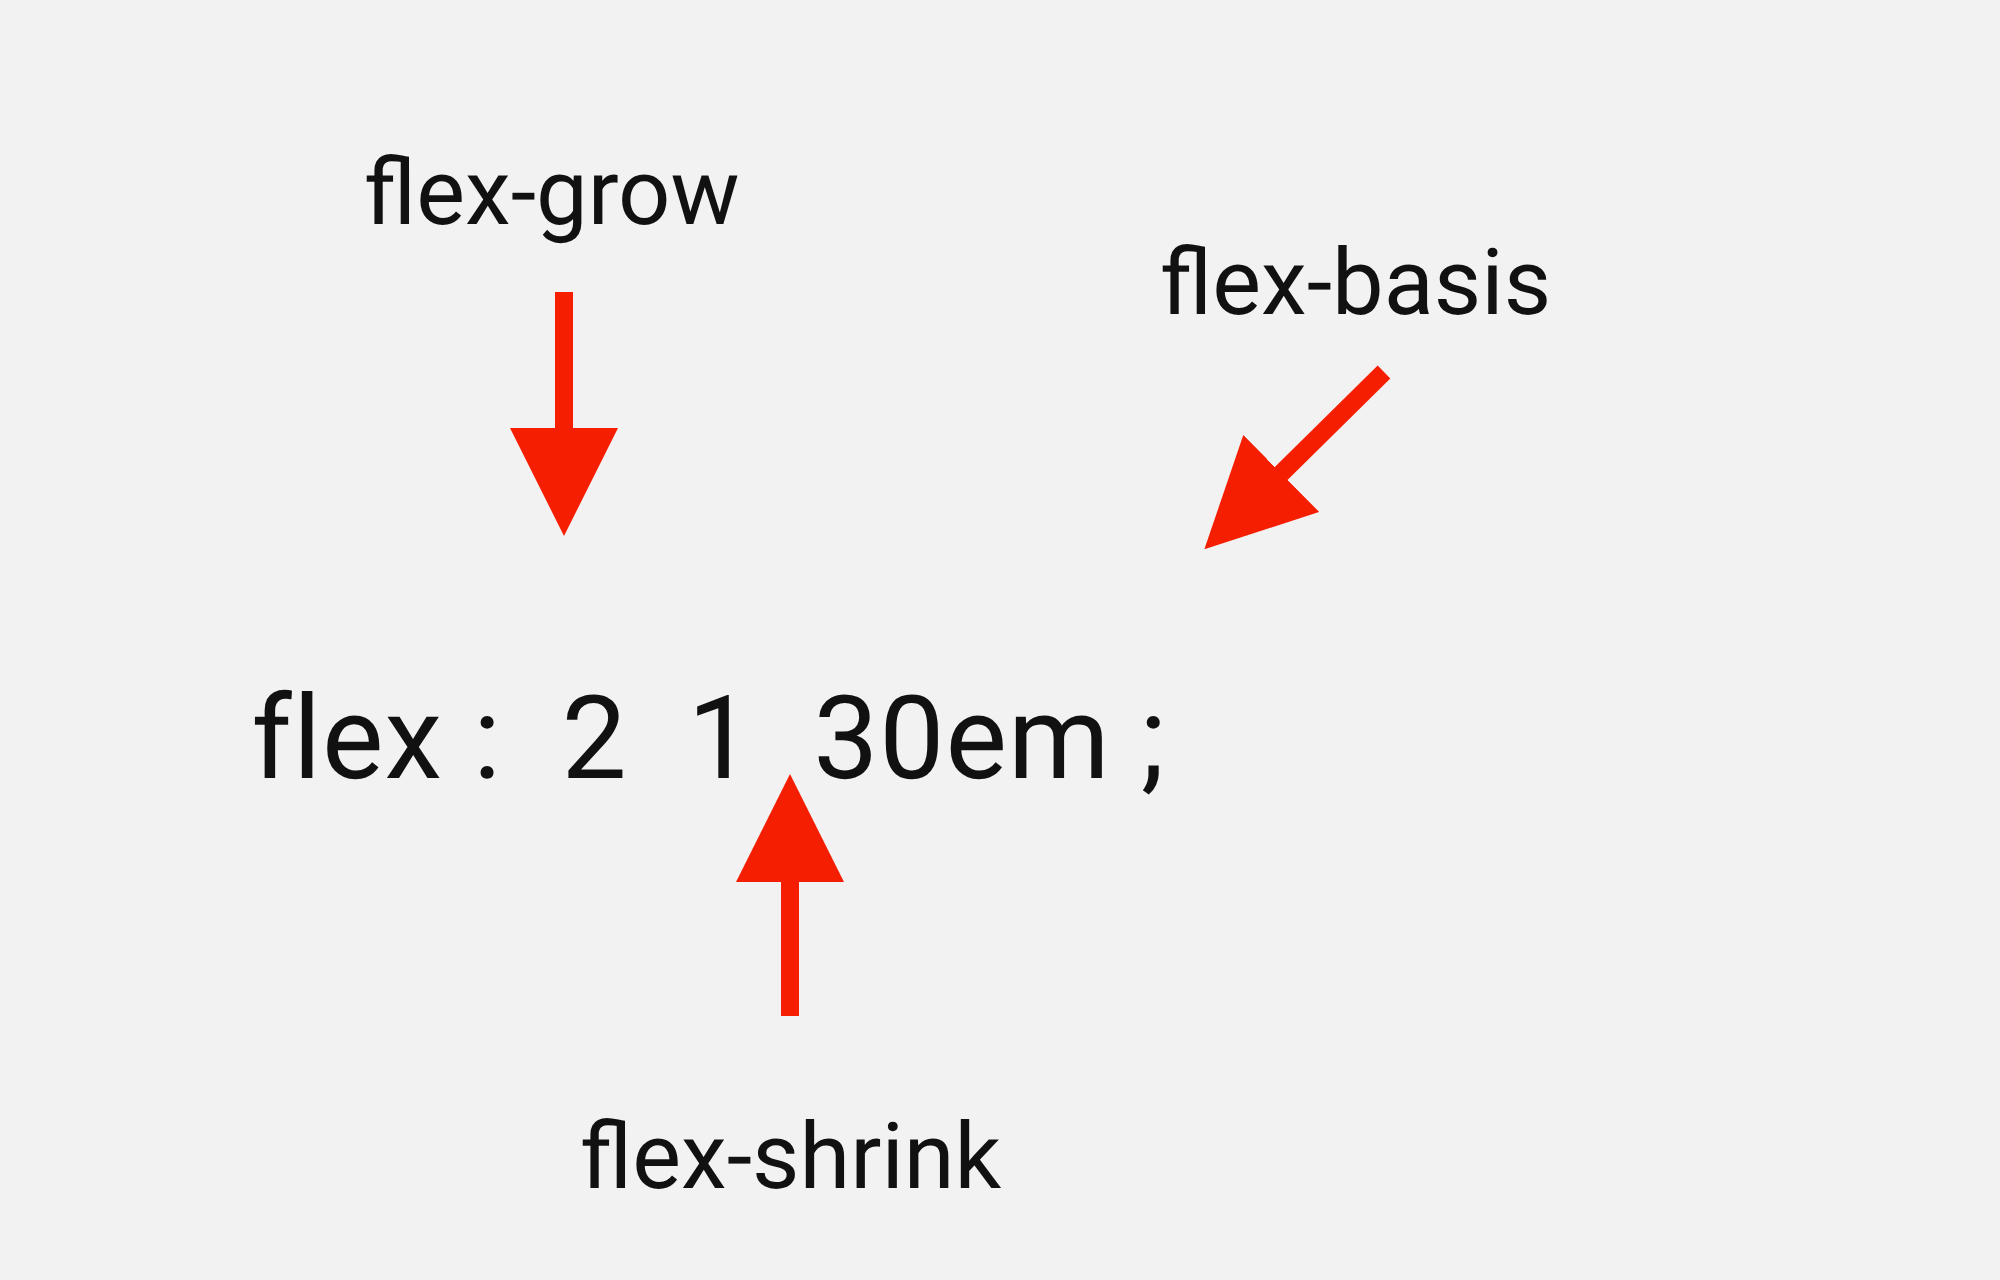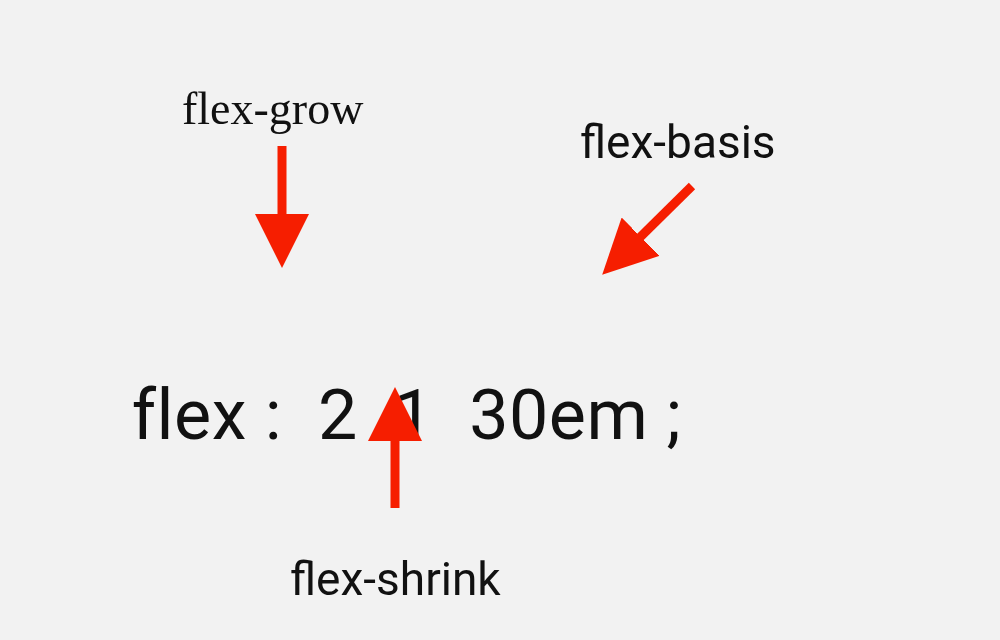--- a/index.html
+++ b/index.html
@@ -10,28 +10,28 @@
       font-family: -apple-system, BlinkMacSystemFont, "Segoe UI", Roboto, "Helvetica Neue", Arial, sans-serif;
       position: relative;
       overflow: hidden;
       color: #111;
     }
     .label {
       position: absolute;
       font-size: 46px;
       font-weight: 400;
     }
-    .label.grow { left: 182px; top: 82px; font-family: Liberation Serif, serif; }
+    .label.grow { left: 182px; top: 70px; }
     .label.basis { left: 580px; top: 115px; }
     .label.shrink { left: 290px; top: 552px; }
     .code {
       position: absolute;
       left: 96px;
-      top: 292px;
-      font-size: 70px;
+      top: 268px;
+      font-size: 58px;
       font-weight: 400;
       white-space: pre;
       letter-spacing: 0.5px;
     }
     svg.arrows {
       position: absolute;
       left: 0;
       top: 0;
       pointer-events: none;
     }

